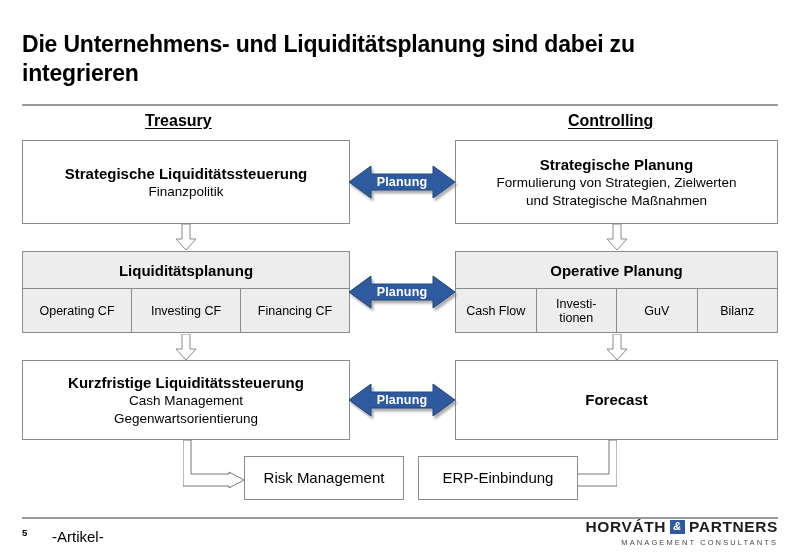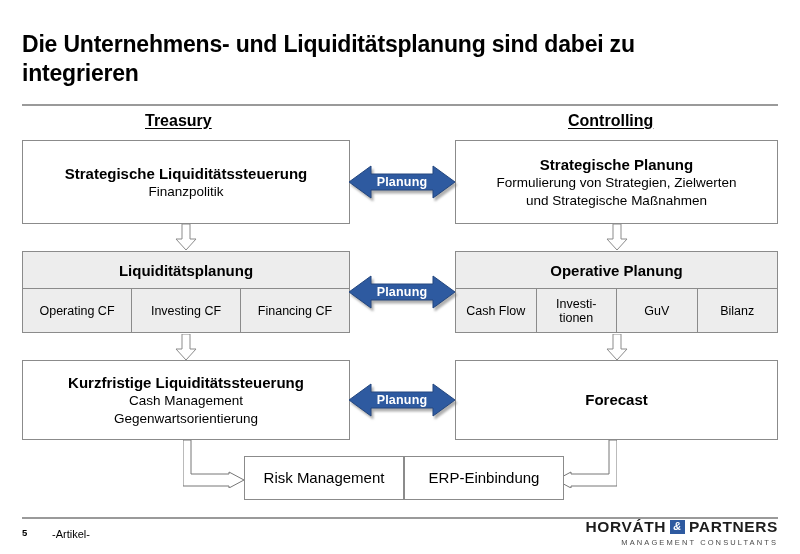--- a/index.html
+++ b/index.html
@@ -78,21 +78,21 @@
 
   
   .conn{position:absolute;}
   .conn svg{display:block;}
 
   
   .foot-rule{
     position:absolute;left:22px;top:517px;width:756px;height:2px;background:#9a9a9a;
   }
   .pagenum{position:absolute;left:22px;top:527px;font-size:9.5px;font-weight:bold;}
-  .footlabel{position:absolute;left:52px;top:528px;font-size:11px;text-align:center;}
+  .footlabel{position:absolute;left:52px;top:528px;font-size:15px;text-align:center;}
   .logo{position:absolute;right:22px;top:519px;text-align:right;}
   .logo-main{
     font-size:15.5px;font-weight:bold;letter-spacing:.6px;
     color:#1d1d1d;line-height:1;white-space:nowrap;
     display:flex;align-items:center;justify-content:flex-end;gap:4px;
   }
   .logo-amp{
     display:inline-flex;align-items:center;justify-content:center;
     width:15px;height:14px;background:#2e5aa0;color:#fff;
     font-size:11px;font-weight:bold;font-style:italic;line-height:1;
@@ -205,21 +205,21 @@
 
   <div class="conn" style="left:555px;top:440px;">
     <svg width="62" height="48" viewBox="0 0 62 48">
       <polygon points="62,0 62,46 16,46 16,48 1,40 16,32 16,34 54,34 54,0" fill="#ffffff" stroke="#777777" stroke-width="1"></polygon>
     </svg>
   </div>
 
   <div class="box" style="left:244px;top:456px;width:160px;height:44px;">
     <div class="sub" style="font-size:15px;">Risk Management</div>
   </div>
-  <div class="box" style="left:404px;top:456px;width:160px;height:44px;">
+  <div class="box" style="left:418px;top:456px;width:160px;height:44px;">
     <div class="sub" style="font-size:15px;">ERP-Einbindung</div>
   </div>
 
   <div class="foot-rule"></div>
   <div class="pagenum">5</div>
   <div class="footlabel">-Artikel-</div>
   <div class="logo">
     <div class="logo-main">
       <span>HORVÁTH</span>
       <span class="logo-amp">&amp;</span>

